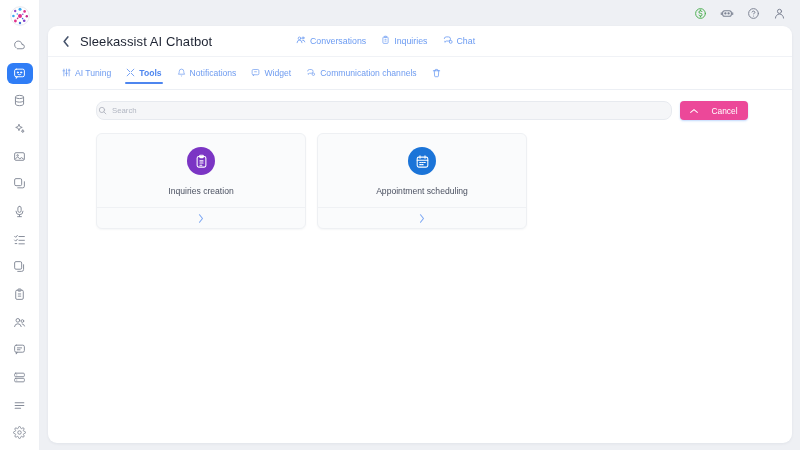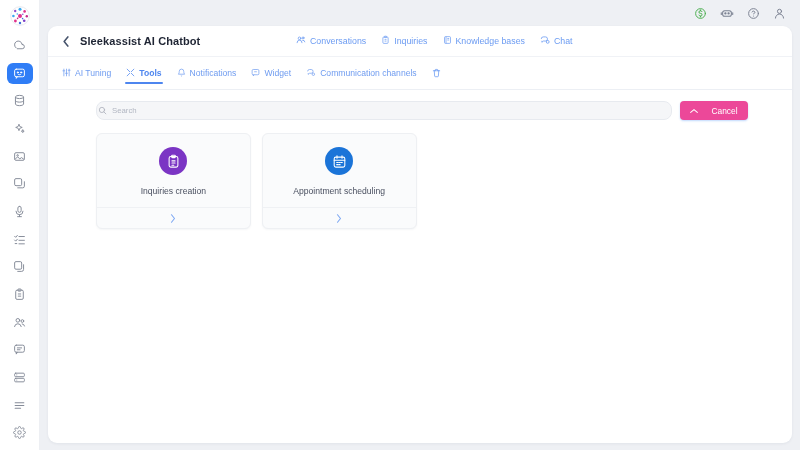--- a/index.html
+++ b/index.html
@@ -59,21 +59,21 @@
 
   
   .panel-head {
     height: 30px; flex: 0 0 30px;
     display: flex; align-items: center;
     padding: 0 14px;
     position: relative;
   }
   .back-chevron { color: #46536b; margin-right: 10px; display: flex; align-items: center; }
   .page-title {
-    font-size: 11px; color: #1e2433; font-weight: 700; letter-spacing: .1px;
+    font-size: 13px; color: #1e2433; font-weight: 400; letter-spacing: .1px;
     white-space: nowrap;
   }
   .main-tabs {
     position: absolute; left: 248px; top: 0; height: 30px;
     display: flex; align-items: center; gap: 15px;
   }
   .mtab {
     display: flex; align-items: center; gap: 4px;
     font-size: 8.8px; color: #6b9bf2; height: 30px; position: relative;
     white-space: nowrap;
@@ -122,21 +122,21 @@
   .cancel-btn {
     width: 68px; height: 19px;
     background: #ec4899; border-radius: 4px;
     display: flex; align-items: center; justify-content: center; gap: 13px;
     color: #fff; font-size: 8.4px; font-weight: 500;
     box-shadow: 0 1px 2px rgba(47,125,246,.3);
   }
   .cancel-btn svg { display: block; }
 
   
-  .cards { display: grid; grid-template-columns: 1fr 1fr 1fr 1fr; gap: 19px 11px; }
+  .cards { display: grid; grid-template-columns: 1fr 1fr 1fr; gap: 19px 11px; }
   .card {
     background: #fafbfc;
     border: 1px solid #eef0f3;
     border-radius: 6px;
     box-shadow: 0 1px 2px rgba(25,35,60,.045);
     display: flex; flex-direction: column;
     overflow: hidden;
   }
   .card-main {
     flex: 1; padding: 13px 8px 11px;
@@ -384,31 +384,20 @@
           <div class="mtab">
             <span>
               <svg width="9" height="10" viewBox="0 0 24 24" fill="none" stroke="currentColor" stroke-width="1.9" stroke-linejoin="round">
                   <rect x="5" y="4" width="14" height="17" rx="2.5"></rect>
                   <rect x="9" y="1.8" width="6" height="4" rx="1.4"></rect>
                   <path d="M9.5 11h5"></path>
                   <path d="M9.5 15h5"></path>
                 </svg>
             </span>
             <span class="lbl">Inquiries</span>
-          </div>
-          <div class="mtab">
-            <span>
-              <svg width="9" height="10" viewBox="0 0 24 24" fill="none" stroke="currentColor" stroke-width="1.9" stroke-linejoin="round">
-                  <rect x="4" y="3" width="16" height="18" rx="2.5"></rect>
-                  <path d="M8 3v18"></path>
-                  <path d="M11.5 8h5"></path>
-                  <path d="M11.5 12h5"></path>
-                </svg>
-            </span>
-            <span class="lbl">Knowledge bases</span>
           </div>
           <div class="mtab">
             <span>
               <svg width="10" height="10" viewBox="0 0 24 24" fill="none" stroke="currentColor" stroke-width="1.9" stroke-linejoin="round">
                   <path d="M3 9.5a5 5 0 0 1 5-5h5a5 5 0 0 1 0 10H8l-3.5 3v-3.6"></path>
                   <circle cx="18.5" cy="16.5" r="3.4"></circle>
                 </svg>
             </span>
             <span class="lbl">Chat</span>
           </div>

